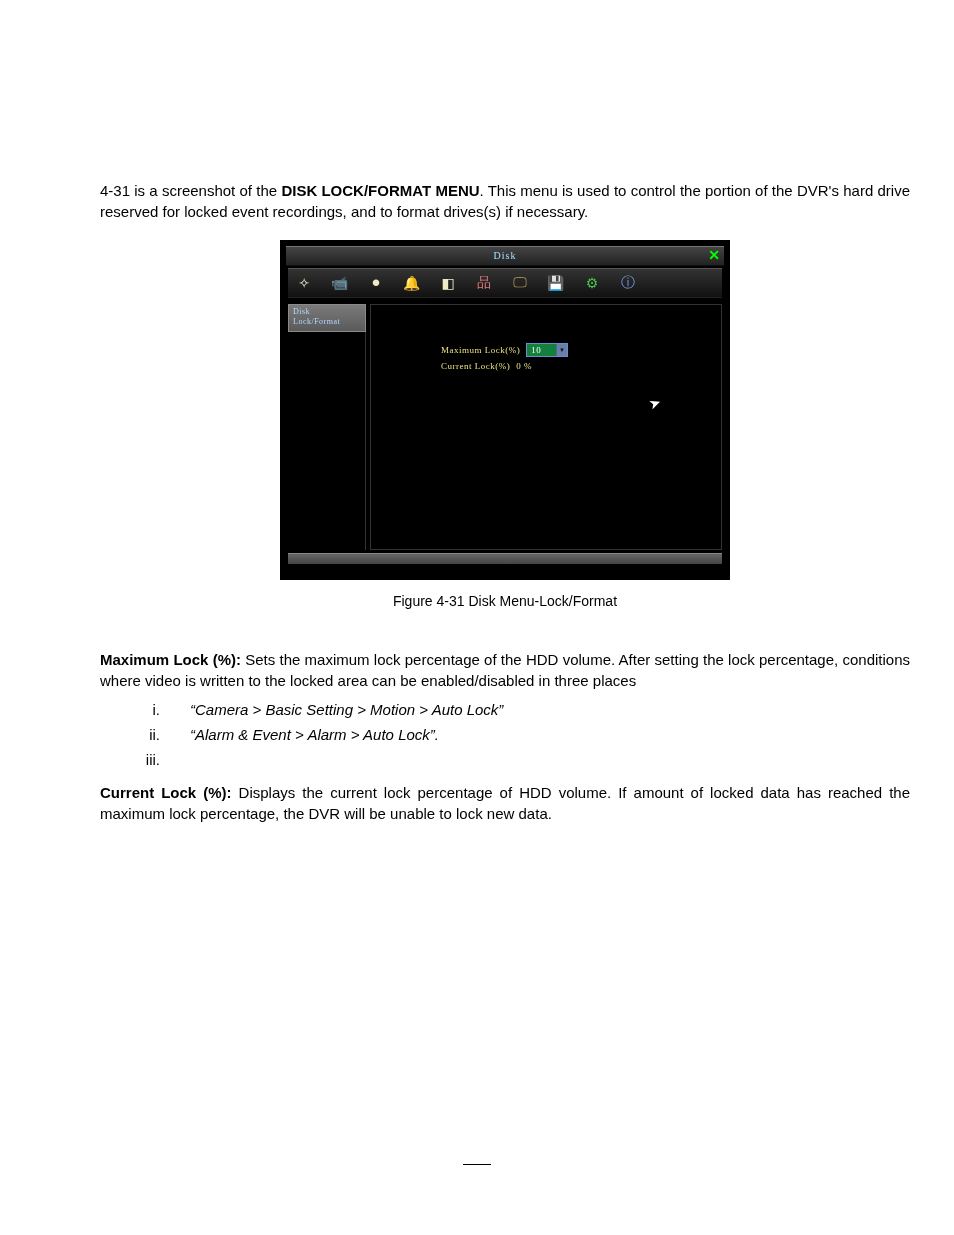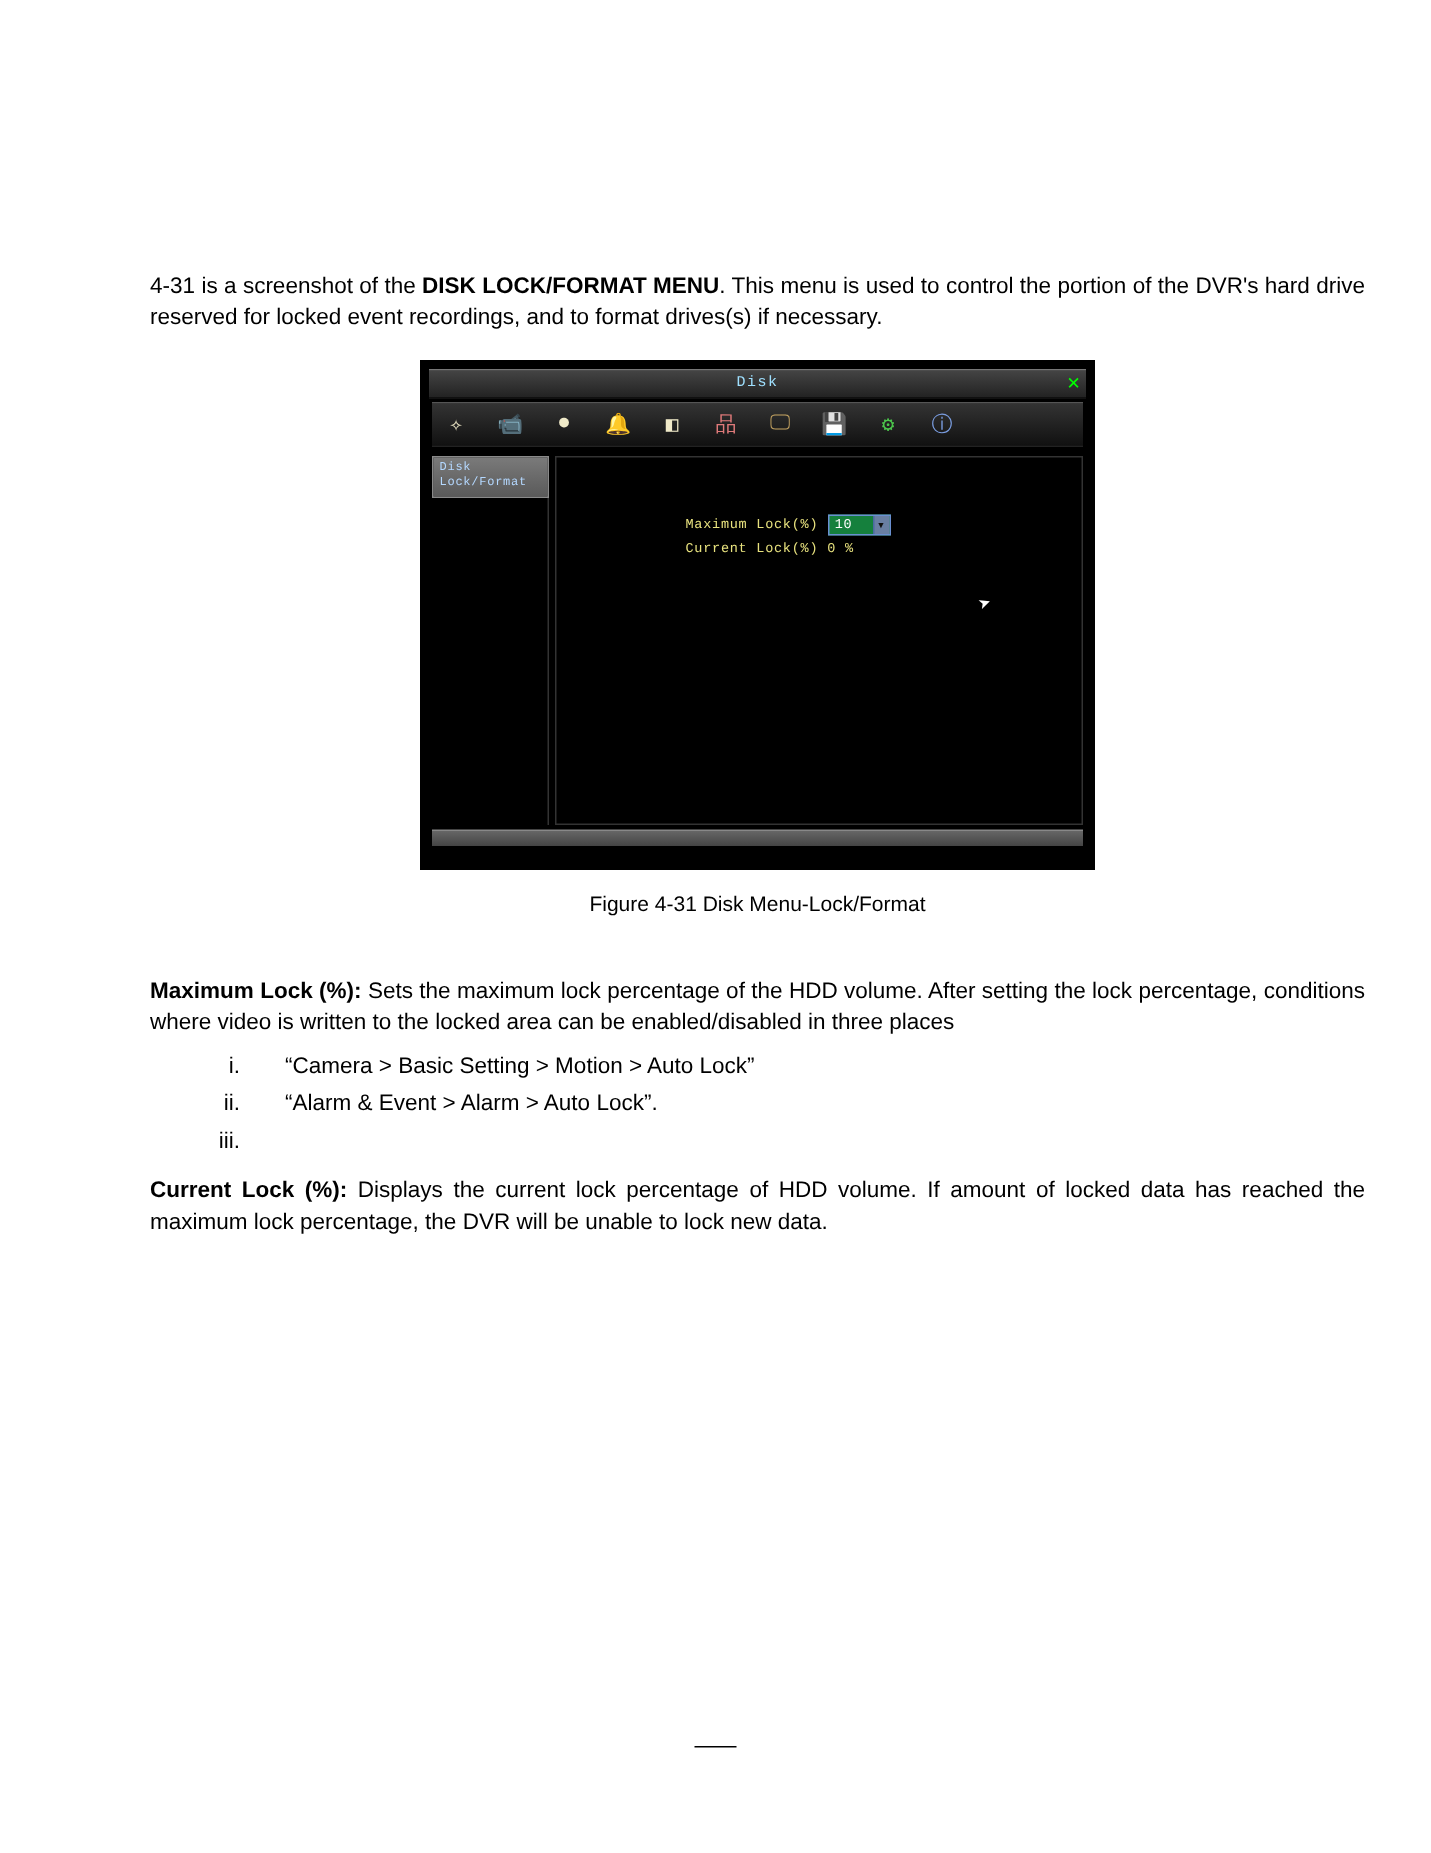--- a/index.html
+++ b/index.html
@@ -26,21 +26,21 @@
     margin: 18px 0 8px 0;
     text-align: center;
   }
   .dvr-window {
     display: inline-block;
     width: 450px;
     height: 340px;
     background: #000;
     position: relative;
     text-align: left;
-    font-family: Liberation Mono, monospace;
+    font-family: Liberation Serif, serif;
   }
   .dvr-titlebar {
     position: absolute;
     top: 6px;
     left: 6px;
     right: 6px;
     height: 18px;
     background: linear-gradient(#444, #222);
     border-top: 1px solid #777;
     border-bottom: 1px solid #111;
@@ -118,21 +118,21 @@
   .content-box {
     position: absolute;
     top: 64px;
     left: 90px;
     right: 8px;
     bottom: 30px;
     border: 1px solid #333;
   }
   .setting-row {
     position: absolute;
-    left: 86px;
+    left: 70px;
     color: #e8e27e;
     font-size: 9px;
     letter-spacing: 0.5px;
     display: flex;
     align-items: center;
     gap: 6px;
   }
   .setting-row.r1 { top: 38px; }
   .setting-row.r2 { top: 56px; justify-content: flex-end; }
   .dropdown {
@@ -191,20 +191,21 @@
   }
   .term-list .num {
     width: 90px;
     text-align: right;
     padding-right: 30px;
     box-sizing: border-box;
     flex-shrink: 0;
   }
   .term-list .body {
     flex: 1;
+    font-style: italic;
   }
   .pagerule {
     position: absolute;
     left: 50%;
     bottom: 70px;
     width: 28px;
     margin-left: -14px;
     border-top: 1px solid #000;
   }
 </style>

